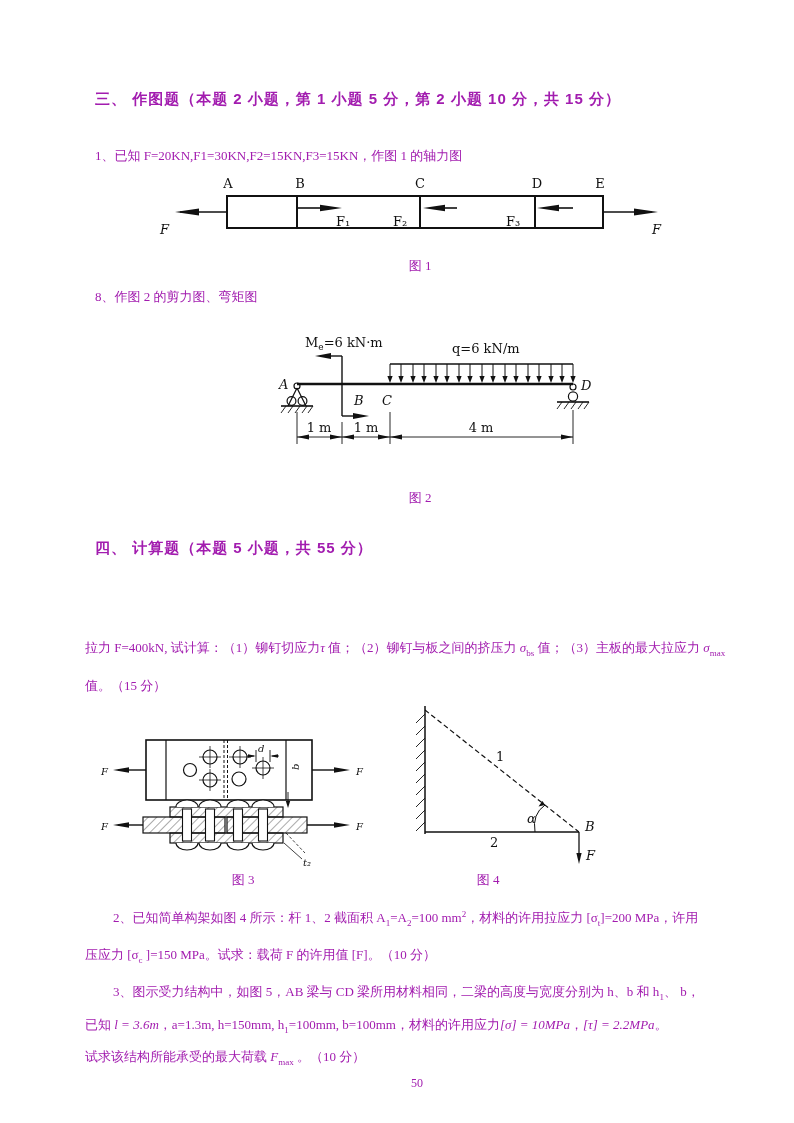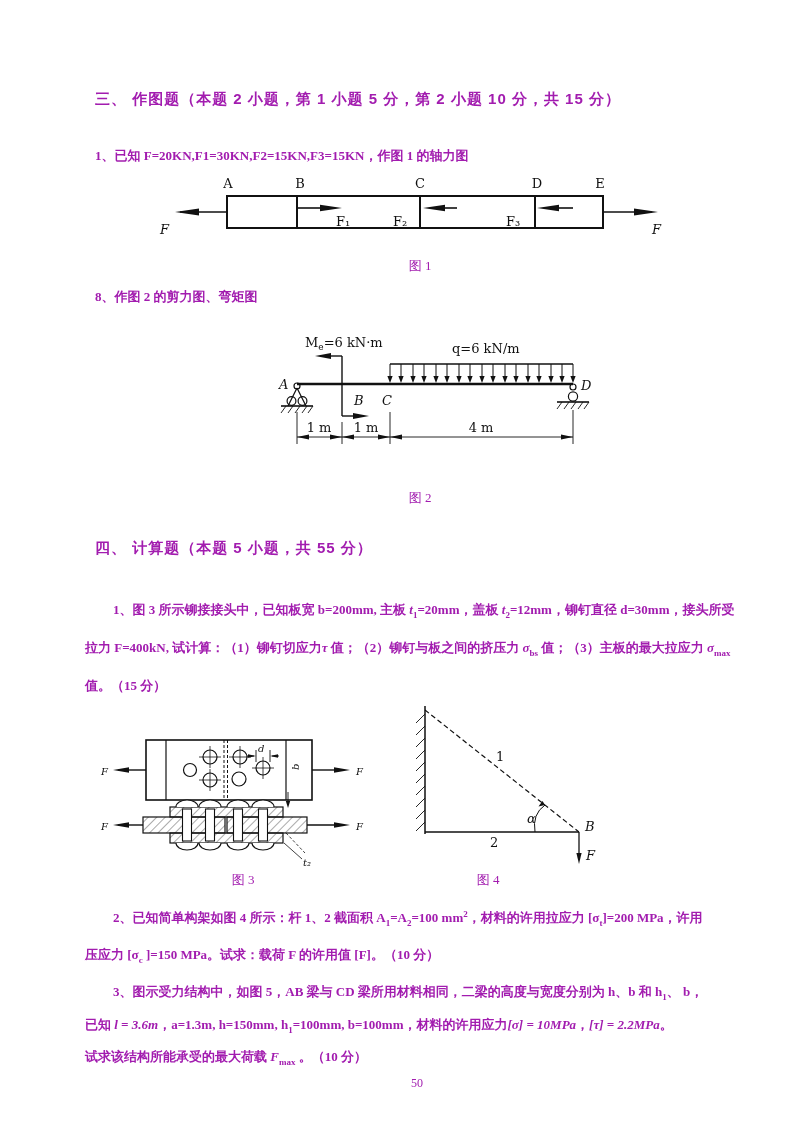--- a/index.html
+++ b/index.html
@@ -1,18 +1,18 @@
 <!DOCTYPE html>
 <html><head>
 <meta charset="utf-8">
 <style>
   html,body{margin:0;padding:0;background:#e8e8e8;}
   .page{position:relative;width:794px;height:1123px;background:#ffffff;margin:0 auto;
         font-family:"Liberation Serif","DejaVu Serif",serif;color:#a21caf;overflow:hidden;}
-  .line{position:absolute;white-space:nowrap;font-size:13px;line-height:18px;font-weight:bold;}
+  .line{position:absolute;white-space:nowrap;font-size:13px;line-height:18px;}
   .hd{font-weight:bold;font-size:15px;letter-spacing:1px;font-family:"Liberation Sans","DejaVu Sans",sans-serif;}
   .cap{position:absolute;font-size:13px;text-align:center;white-space:nowrap;}
   .pageno{position:absolute;left:0;width:794px;text-align:center;font-size:12px;margin-left:20px;}
   sub{font-size:9px;line-height:0;}
   sup{font-size:9px;line-height:0;}
   .it{font-style:italic;}
   svg{position:absolute;overflow:visible;}
   svg text{font-family:"DejaVu Serif","DejaVu Sans",serif;font-size:13px;fill:#111;}
   svg text.itx{font-style:italic;}
   svg text.sm{font-size:10px;}
@@ -142,21 +142,20 @@
       <path d="M135 117 L147 114.4 L147 119.6 Z M318 117 L306 114.4 L306 119.6 Z" fill="#111"></path>
       <text x="64" y="112" text-anchor="middle" font-size="12">1 m</text>
       <text x="111" y="112" text-anchor="middle" font-size="12">1 m</text>
       <text x="226" y="112" text-anchor="middle" font-size="12">4 m</text>
     </g>
   </svg>
   <div class="cap" style="left:370px;top:489px;width:100px;">图 2</div>
 
   <div class="line hd" style="left:95px;top:539px;">四、 计算题（本题 5 小题，共 55 分）</div>
 
-  <div class="line" style="left:113px;top:601px;"><span>1、图 3 所示铆接接头中，已知板宽 b=200mm, 主板 </span><span class="it">t</span><sub>1</sub><span>=20mm，盖板 </span><span class="it">t</span><sub>2</sub><span>=12mm，铆钉直径 d=30mm，接头所受</span></div>
   <div class="line" style="left:85px;top:639px;text-align:right;"><span>拉力 F=400kN, 试计算：（1）铆钉切应力</span><span class="it">τ</span><span> 值；（2）铆钉与板之间的挤压力 </span><span class="it">σ</span><sub>bs</sub><span> 值；（3）主板的最大拉应力 </span><span class="it">σ</span><sub>max</sub></div>
   <div class="line" style="left:85px;top:677px;"><span>值。（15 分）</span></div>
 
   <svg style="left:100px;top:712px;" width="290" height="160" viewBox="0 0 290 160">
     <defs>
       <pattern id="hp" width="6" height="6" patternUnits="userSpaceOnUse" patternTransform="rotate(45)">
         <line x1="0" y1="0" x2="0" y2="6" stroke="#555" stroke-width="1"></line>
       </pattern>
     </defs>
 

